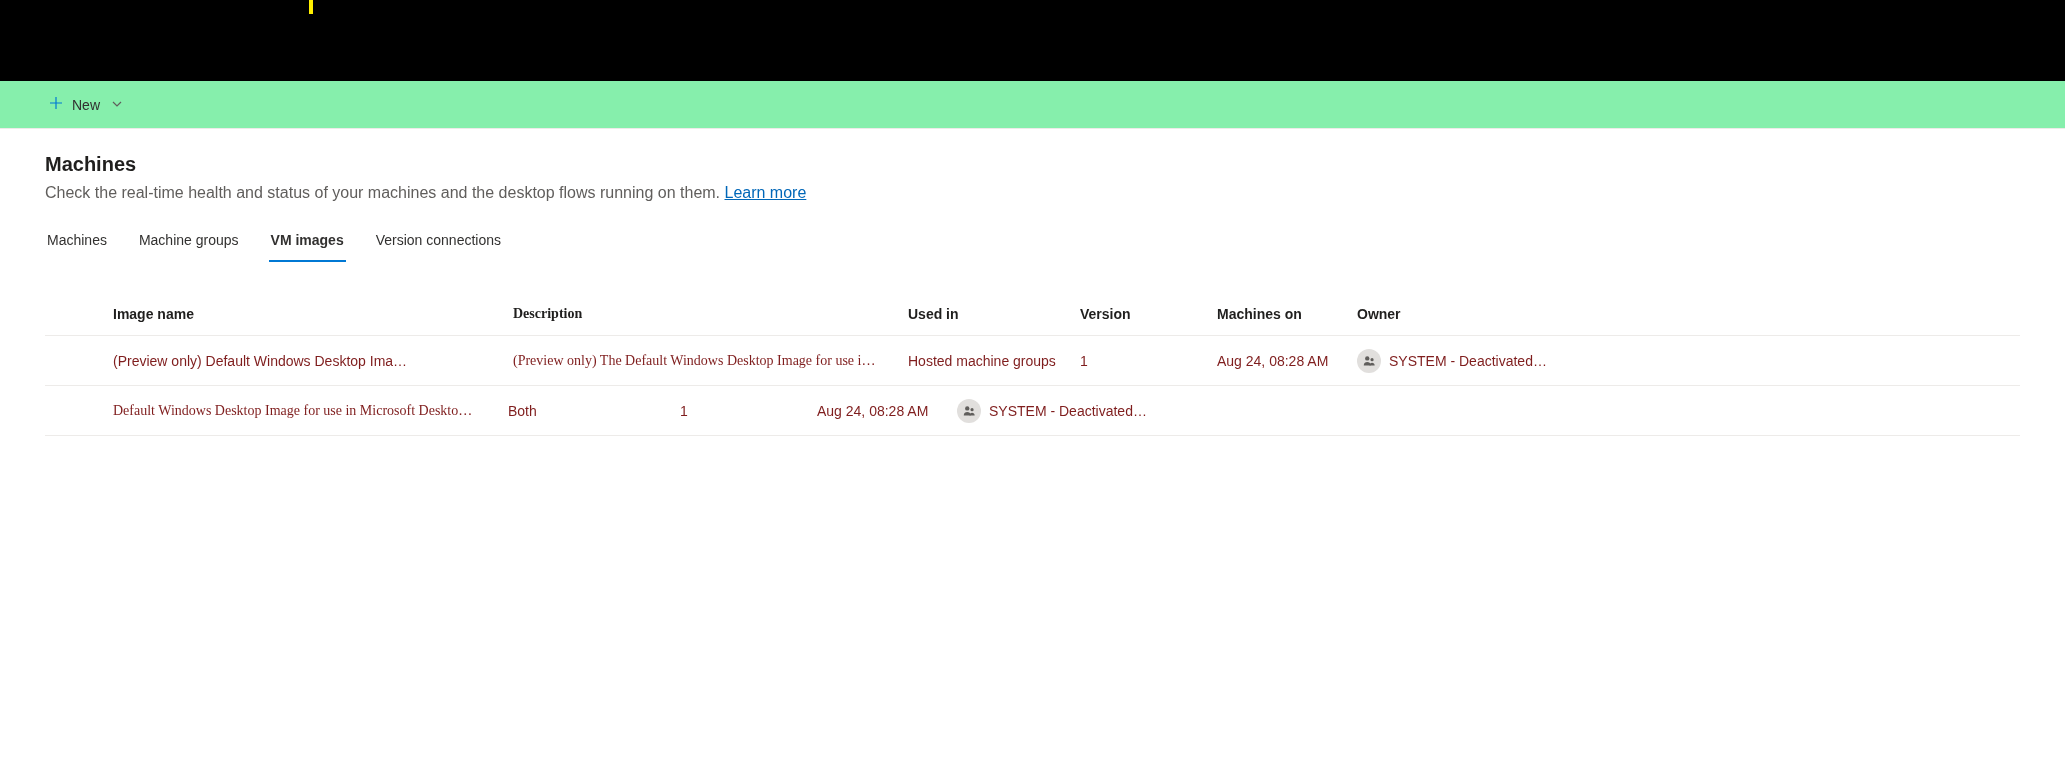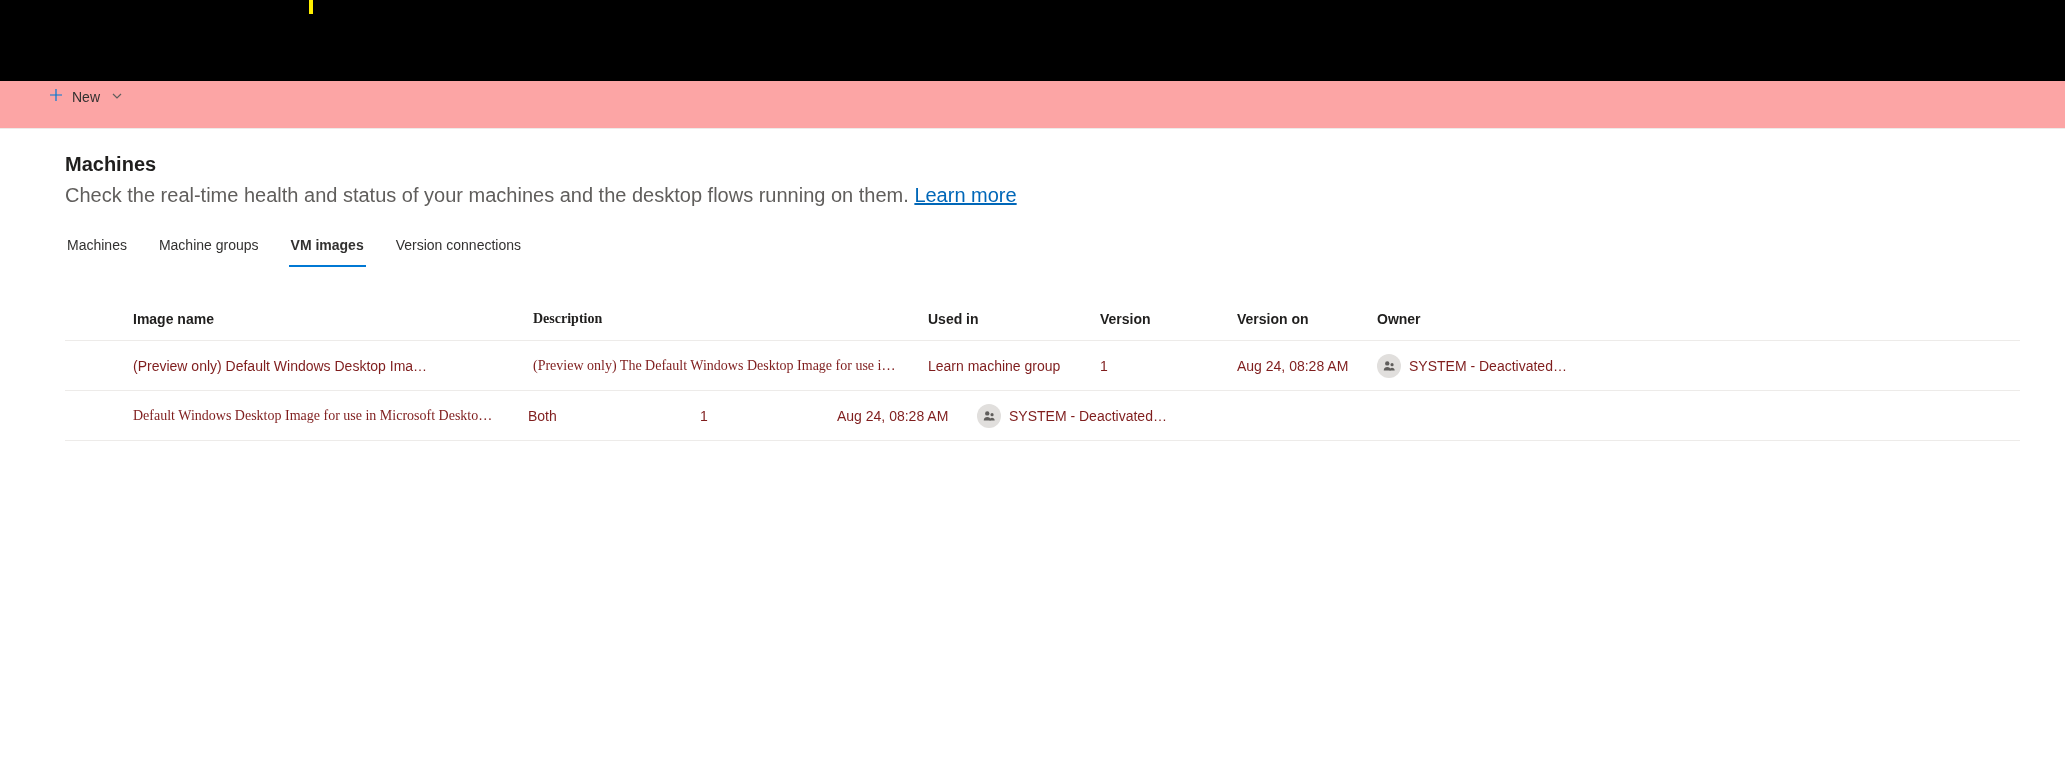--- a/index.html
+++ b/index.html
@@ -17,48 +17,48 @@
     .top-bar-cursor {
       position: absolute;
       left: 309px;
       top: 0;
       width: 4px;
       height: 14px;
       background: #ffef00;
     }
     .toolbar {
       height: 48px;
-      background: #fca5a5;
+      background: #86efac;
       border-bottom: 1px solid #edebe9;
       display: flex;
-      align-items: flex-start;
+      align-items: center;
       padding: 0 40px;
     }
     .new-btn {
       display: flex;
       align-items: center;
       background: transparent;
       border: none;
       cursor: pointer;
       padding: 6px 8px;
       font-size: 14px;
       color: #323130;
       gap: 8px;
     }
     .plus-icon { color: #0078d4; font-size: 16px; font-weight: 300; }
     .chevron-down-icon { font-size: 10px; color: #605e5c; margin-left: 4px; }
-    .page-content { padding: 24px 45px 0 65px; }
+    .page-content { padding: 24px 45px 0 45px; }
     .page-title {
       font-size: 20px;
       font-weight: 600;
       color: #201f1e;
       margin-bottom: 8px;
     }
     .page-subtitle {
-      font-size: 20px;
+      font-size: 16px;
       color: #605e5c;
       margin-bottom: 20px;
     }
     .learn-more {
       color: #0067b8;
       text-decoration: underline;
       cursor: pointer;
     }
     .tabs {
       display: flex;
@@ -155,31 +155,31 @@
     <button class="tab">Version connections</button>
   </div>
 
   <div class="table-wrapper">
     <div class="table-header">
       <div class="cell col-spacer"></div>
       <div class="cell col-name">Image name</div>
       <div class="cell col-desc">Description</div>
       <div class="cell col-used">Used in</div>
       <div class="cell col-version">Version</div>
-      <div class="cell col-created">Version on</div>
+      <div class="cell col-created">Machines on</div>
       <div class="cell col-owner">
         <span>Owner</span>
       </div>
     </div>
 
     <div class="table-row">
       <div class="cell col-spacer"></div>
       <div class="cell col-name">(Preview only) Default Windows Desktop Ima…</div>
       <div class="cell col-desc">(Preview only) The Default Windows Desktop Image for use i…</div>
-      <div class="cell col-used">Learn machine group</div>
+      <div class="cell col-used">Hosted machine groups</div>
       <div class="cell col-version">1</div>
       <div class="cell col-created">Aug 24, 08:28 AM</div>
       <div class="cell col-owner">
         <span class="owner-avatar">
           <svg viewBox="0 0 16 16" fill="#605e5c">
               <circle cx="6" cy="5" r="2.5"></circle>
               <path d="M2 13 C2 10 4 9 6 9 C8 9 10 10 10 13 Z"></path>
               <circle cx="11.5" cy="6.5" r="1.8"></circle>
               <path d="M8.5 13 C8.5 11 10 10 11.5 10 C13 10 14.5 11 14.5 13 Z"></path>
             </svg>

